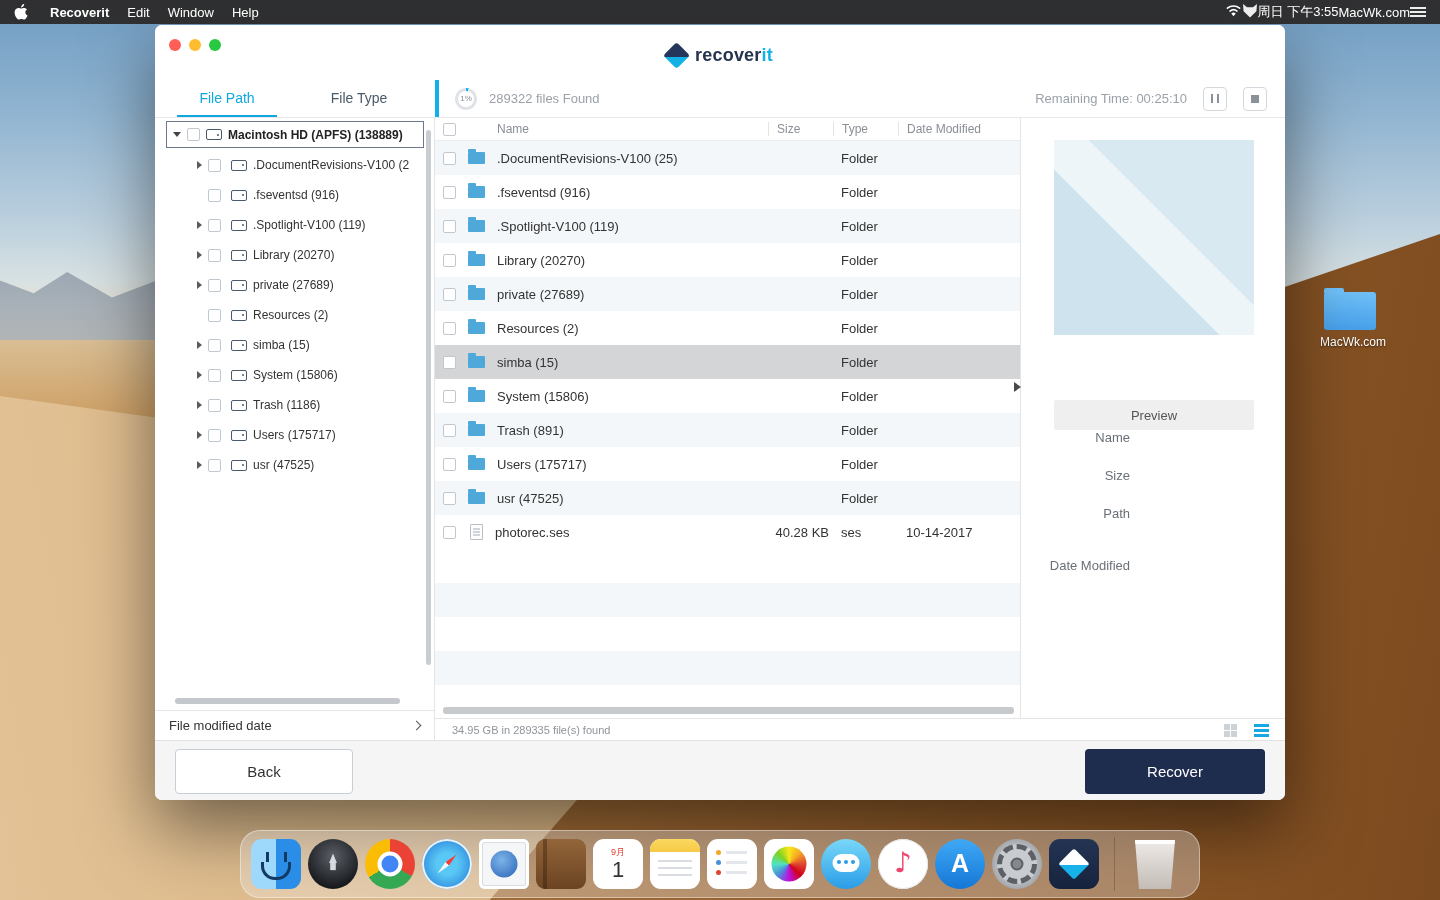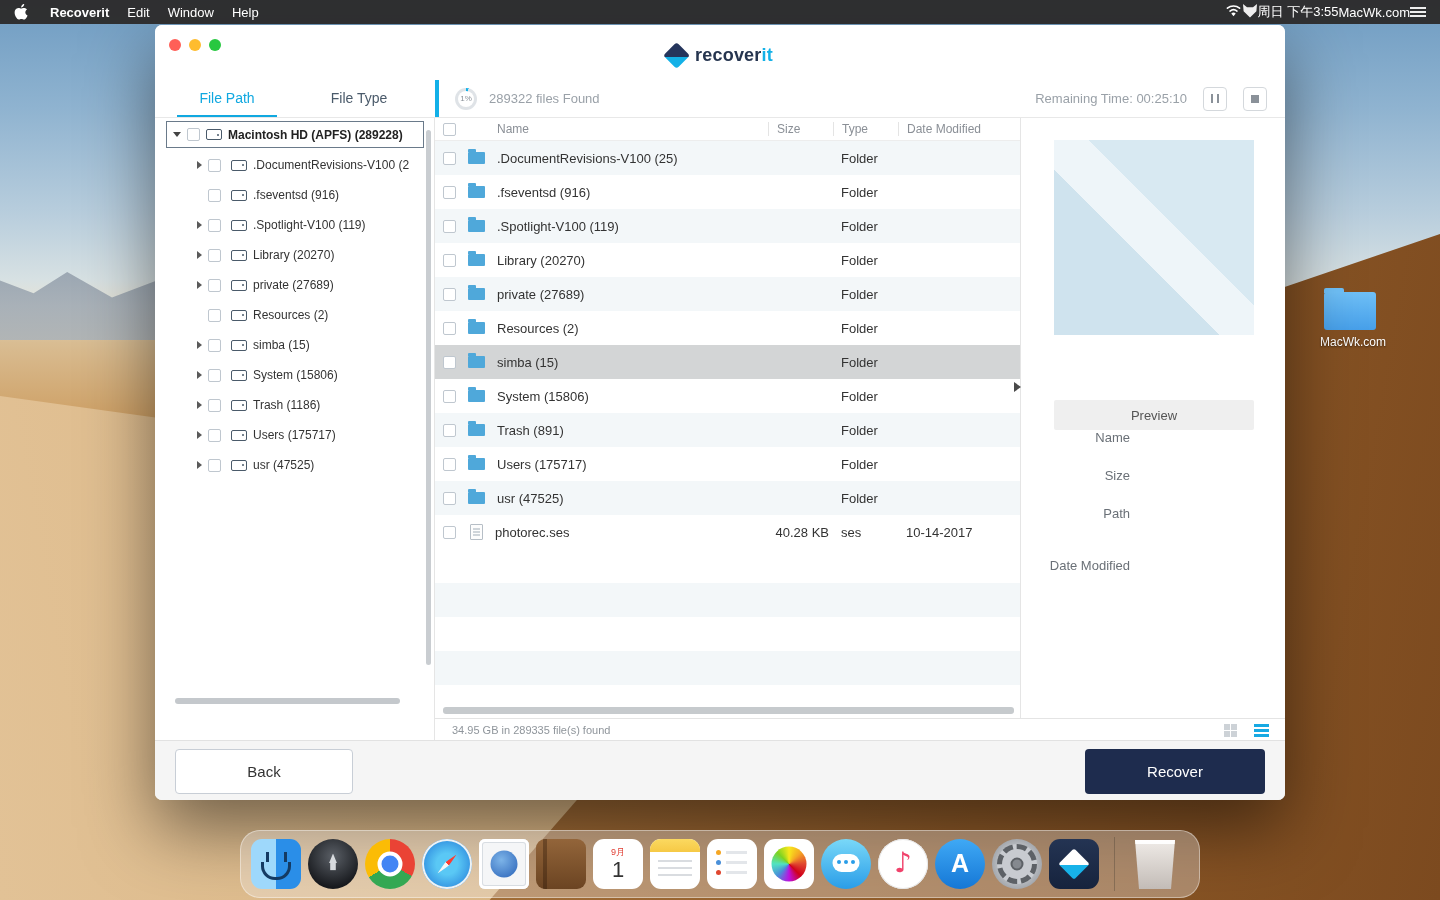--- a/index.html
+++ b/index.html
@@ -292,21 +292,21 @@
       </div>
     </div>
 
     <div class="body">
 
       <div class="sidebar">
         <div class="tree-root">
           <span class="caret-down"></span>
           <span class="checkbox"></span>
           <span class="drive-icon"></span>
-          <span class="tree-root-label">Macintosh HD (APFS) (289228)</span>
+          <span class="tree-root-label">Macintosh HD (APFS) (138889)</span>
         </div>
         <div class="tree-list" id="tree-list">
             <div class="tree-item">
               <span class="caret"></span>
               <span class="checkbox"></span>
               <span class="drive-icon"></span>
               <span class="tree-label">.DocumentRevisions-V100 (2</span>
             </div>
             <div class="tree-item">
               <span class="caret caret-hidden"></span>
@@ -364,20 +364,24 @@
             </div>
             <div class="tree-item">
               <span class="caret"></span>
               <span class="checkbox"></span>
               <span class="drive-icon"></span>
               <span class="tree-label">usr (47525)</span>
             </div>
           </div>
         <div class="v-scroll"></div>
         <div class="h-scroll-side"></div>
+        <div class="side-footer">
+          <span>File modified date</span>
+          <span class="footer-chevron"></span>
+        </div>
       </div>
 
       <div class="table-area">
         <div class="table-header">
           <span class="checkbox th-check"></span>
           <span class="th-name">Name</span>
           <span class="th-size">Size</span>
           <span class="th-type">Type</span>
           <span class="th-date">Date Modified</span>
         </div>

